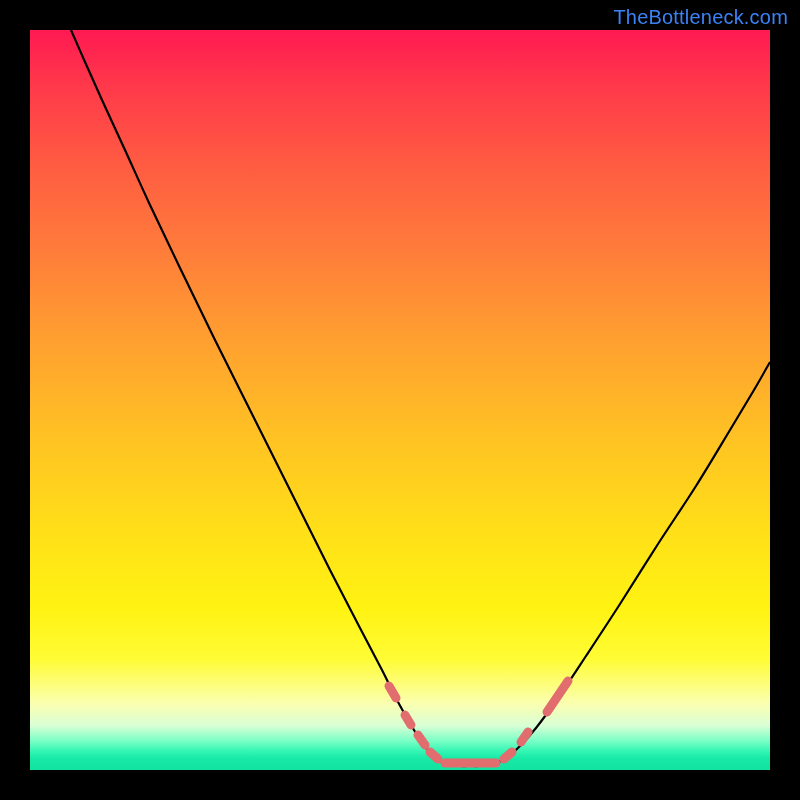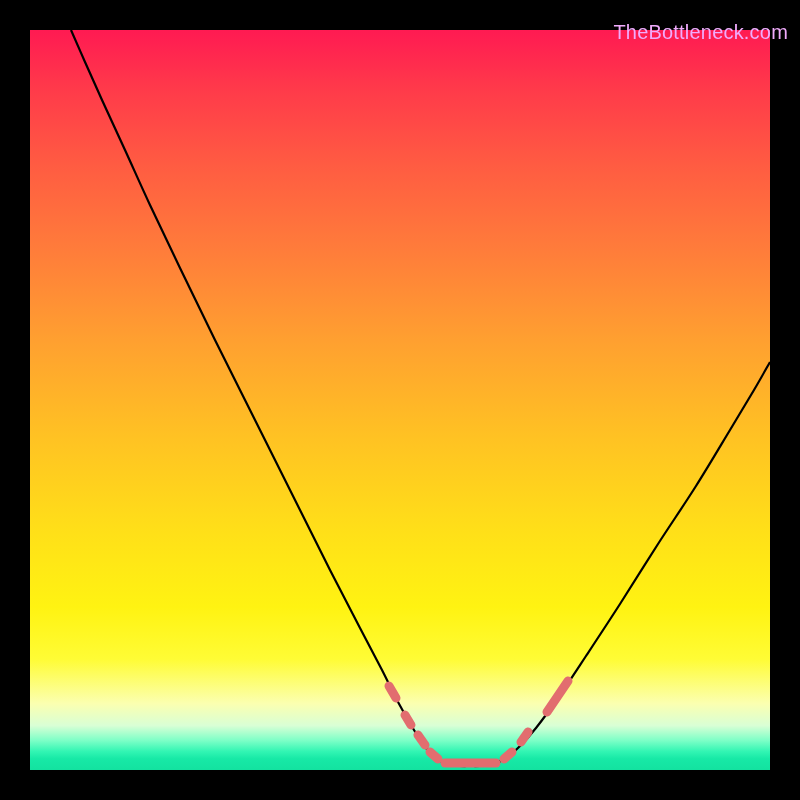--- a/index.html
+++ b/index.html
@@ -55,23 +55,23 @@
   }
   .curve-svg {
     position: absolute;
     left: 0;
     top: 0;
     width: 100%;
     height: 100%;
   }
   .watermark {
     position: absolute;
-    top: 21px;
+    top: 6px;
     right: 12px;
-    color: #f0abfc;
+    color: #3b82f6;
     font-size: 20px;
     letter-spacing: 0.2px;
   }
 </style>
 </head>
 <body>
 
 <div class="frame">
 
   <div class="plot-area">

